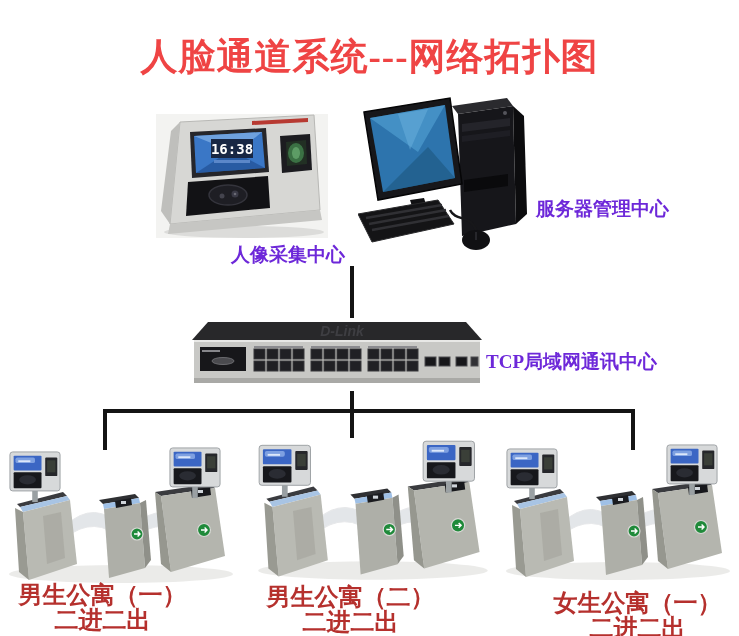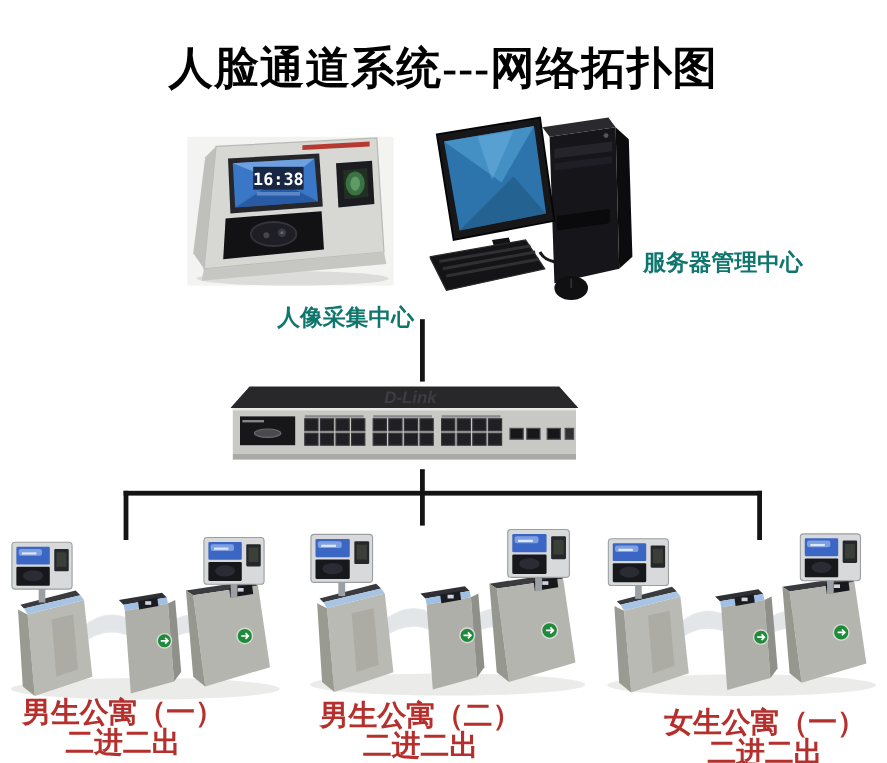--- a/index.html
+++ b/index.html
@@ -3,24 +3,24 @@
 <meta charset="utf-8">
 <title></title>
 <style>
   html,body{margin:0;padding:0;background:#ffffff;}
   #canvas{
     position:relative;width:739px;height:636px;background:#ffffff;overflow:hidden;
     font-family:"Liberation Serif","DejaVu Serif",serif;
   }
   .title{
     position:absolute;left:0;top:32px;width:739px;text-align:center;
-    font-size:37px;font-weight:bold;color:#000000;letter-spacing:1px;white-space:nowrap;
+    font-size:37px;font-weight:bold;color:#ef4444;letter-spacing:1px;white-space:nowrap;
   }
   .node-label{
-    position:absolute;font-size:19px;font-weight:bold;color:#0f766e;white-space:nowrap;margin-top:10px;
+    position:absolute;font-size:19px;font-weight:bold;color:#6d28d9;white-space:nowrap;
   }
   .gate-label{
     position:absolute;width:185px;text-align:center;
     font-size:24px;font-weight:bold;color:#b5302d;line-height:25px;white-space:nowrap;
   }
   .conn{position:absolute;background:#141414;}
   .photo{position:absolute;}
   svg{display:block;}
 </style>
 </head>
@@ -189,20 +189,21 @@
         <rect x="202" y="41" width="11" height="10" fill="#202024" stroke="#36363a"></rect>
         <rect x="215" y="41" width="11" height="10" fill="#202024" stroke="#36363a"></rect>
     </g>
     <g>
       <rect x="233" y="37" width="11" height="9" fill="#17171a" stroke="#4c4c50"></rect>
       <rect x="247" y="37" width="11" height="9" fill="#17171a" stroke="#4c4c50"></rect>
       <rect x="264" y="37" width="11" height="9" fill="#17171a" stroke="#4c4c50"></rect>
       <rect x="279" y="37" width="7" height="9" fill="#303034" stroke="#4c4c50"></rect>
     </g>
   </svg>
+  <div class="node-label" style="left:486px;top:349px">TCP局域网通讯中心</div>
 
   <div class="conn" style="left:350px;top:391px;width:4px;height:47px"></div>
   <div class="conn" style="left:103px;top:409px;width:532px;height:4px"></div>
   <div class="conn" style="left:103px;top:409px;width:4px;height:41px"></div>
   <div class="conn" style="left:631px;top:409px;width:4px;height:41px"></div>
 
   <svg class="photo" style="left:2px;top:446px" width="242" height="140" viewBox="0 0 240 140">
       <use href="#sym-gate"></use>
     </svg>
   <svg class="photo" style="left:252px;top:438px" width="246" height="146" viewBox="0 0 240 140">

